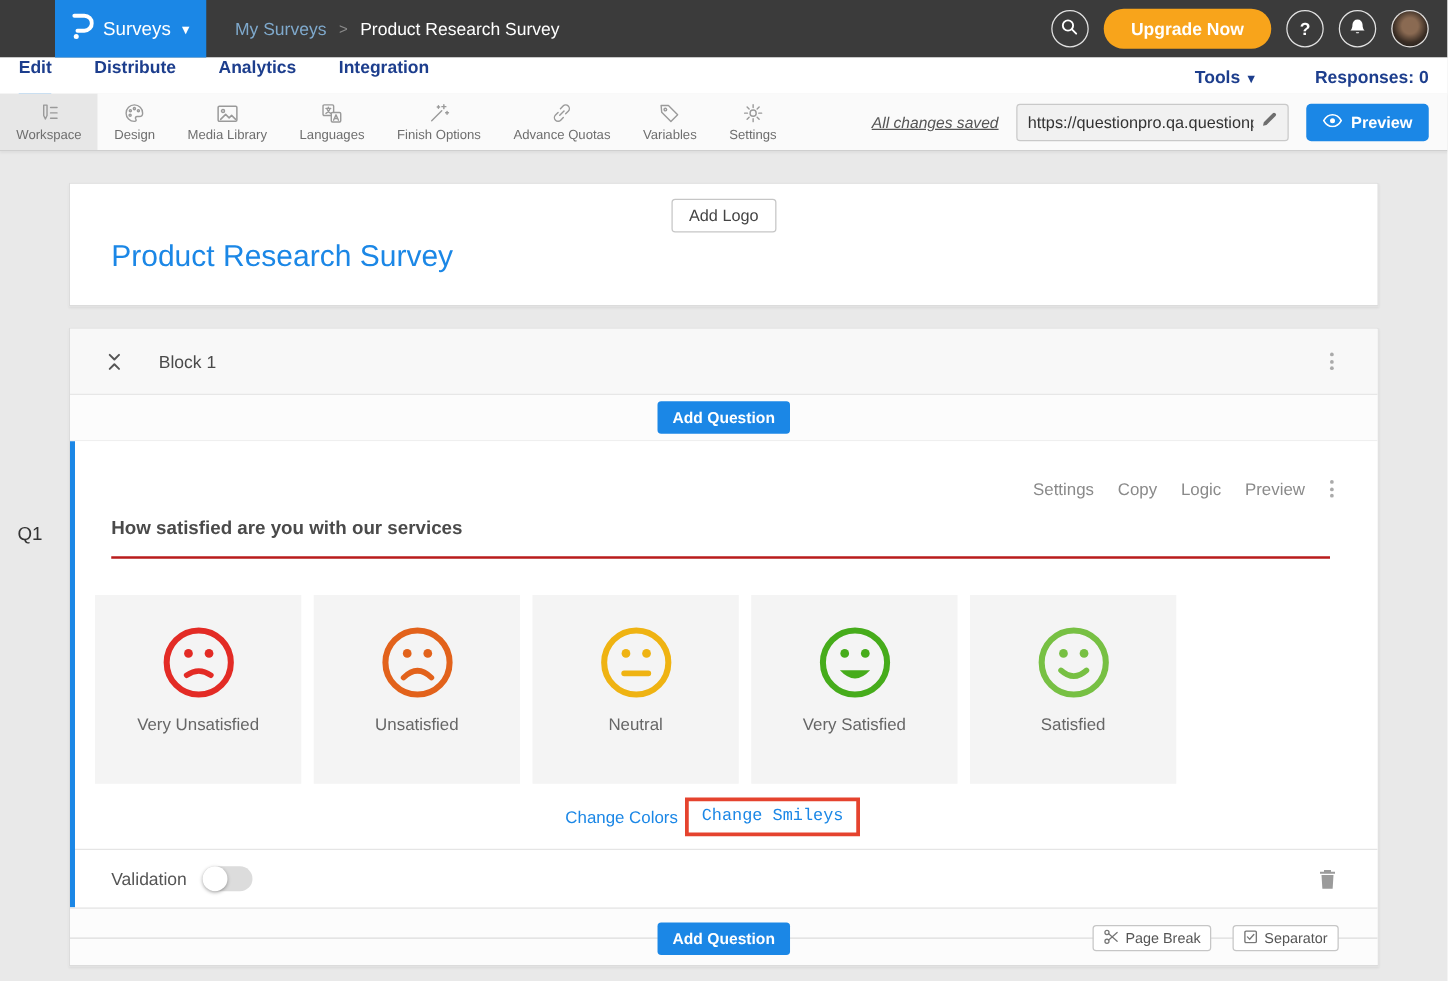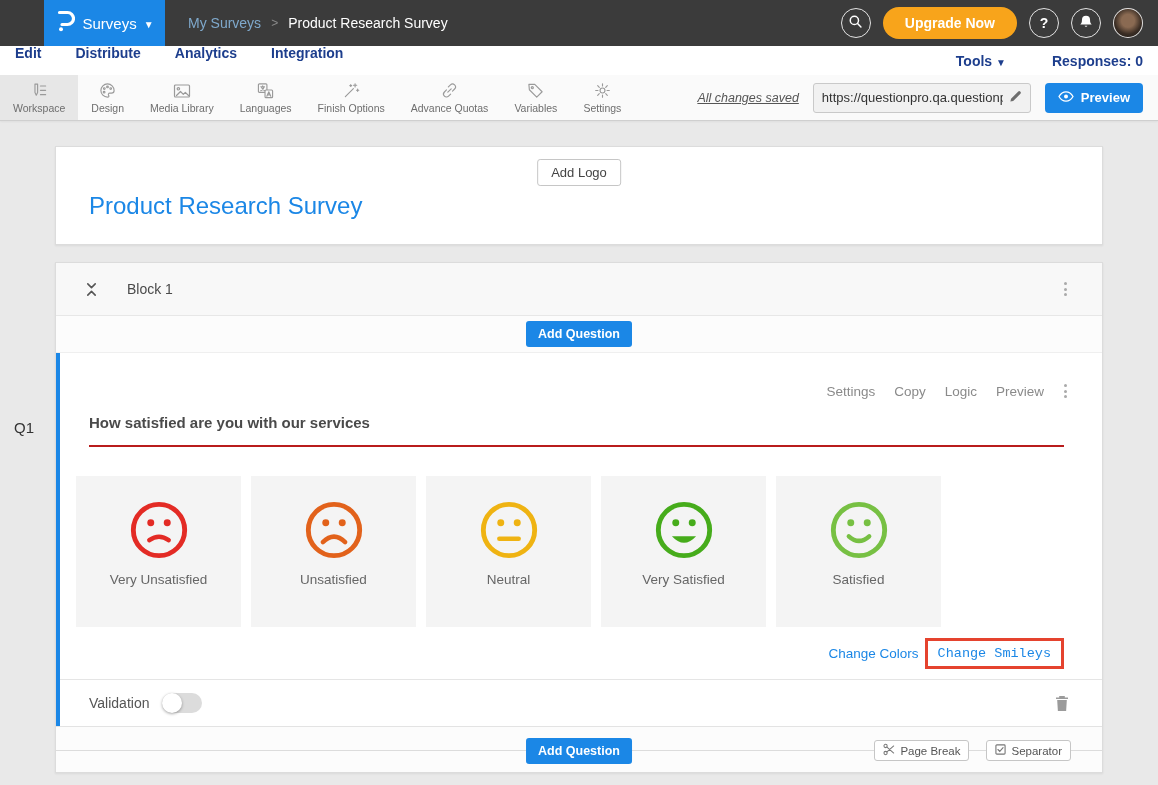--- a/index.html
+++ b/index.html
@@ -62,21 +62,21 @@
   .q-actions { display:flex; justify-content:flex-end; align-items:center; gap:19px; padding:27px 31px 0 0; font-size:13.5px; color:#8a8a8a; }
   .q-actions .q-link { cursor:pointer; }
   .q-title { margin:12px 38px 0 29px; font-size:15px; font-weight:bold; color:#4a4a4a; padding-bottom:14px; border-bottom:2px solid #b91c1c; cursor:text; }
 
   .options { display:flex; gap:10px; padding:29px 0 0 16px; }
   .opt-card { width:165px; height:151px; background:#f4f4f4; display:flex; flex-direction:column; align-items:center; cursor:pointer; }
   .opt-card svg { margin-top:23px; }
   .opt-card .mouth { display:none; }
   .opt-label { margin-top:11px; font-size:13.5px; color:#666; }
 
-  .change-links { display:flex; justify-content:flex-end; align-items:center; padding:11px 38px 10px 16px; font-size:13.5px; }
+  .change-links { display:flex; justify-content:center; align-items:center; padding:11px 38px 10px 16px; font-size:13.5px; }
   .change-link { color:var(--brand-blue,#1b87e6); cursor:pointer; }
   .highlight-box { border:3px solid var(--highlight-red,#e5432e); padding:5px 10px; margin-left:6px;font-family:Liberation Mono, monospace; }
 
   .validation-row { border-top:1px solid #e5e5e5; height:47px; display:flex; align-items:center; padding:0 33px 0 29px; }
   .validation-label { font-size:14px; color:#555; }
   .toggle { margin-left:13px; width:40px; height:20px; background:#dcdcdc; border-radius:10px; position:relative; cursor:pointer; }
   .toggle .knob { position:absolute; left:0; top:0; width:20px; height:20px; background:#fff; border-radius:50%; box-shadow:0 1px 3px rgba(0,0,0,.35); }
   .trash { margin-left:auto; cursor:pointer; display:flex; }
 
   .bottom-strip { height:46px; background:#fcfcfc; border-top:1px solid #e3e3e3; position:relative; }

